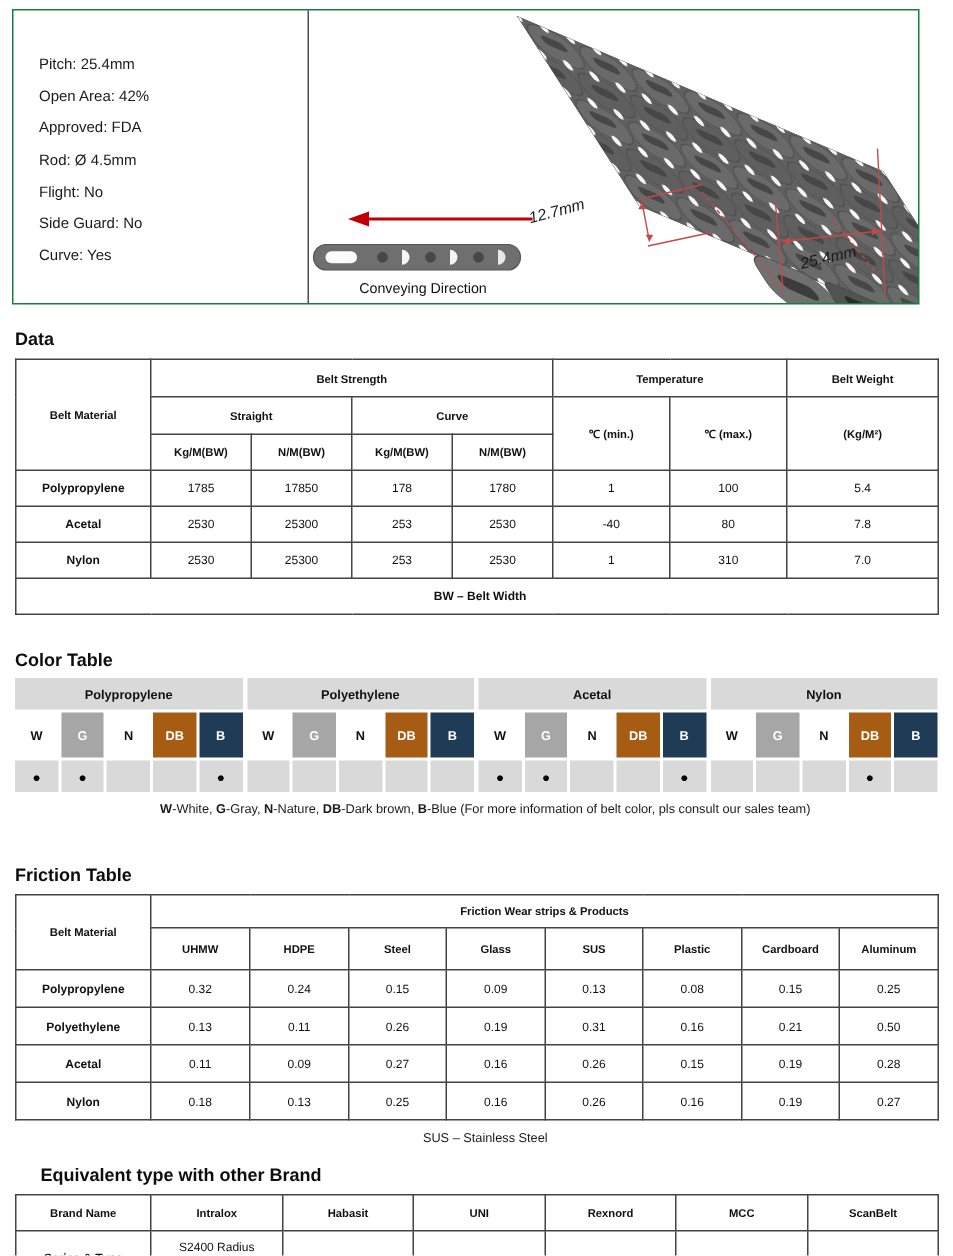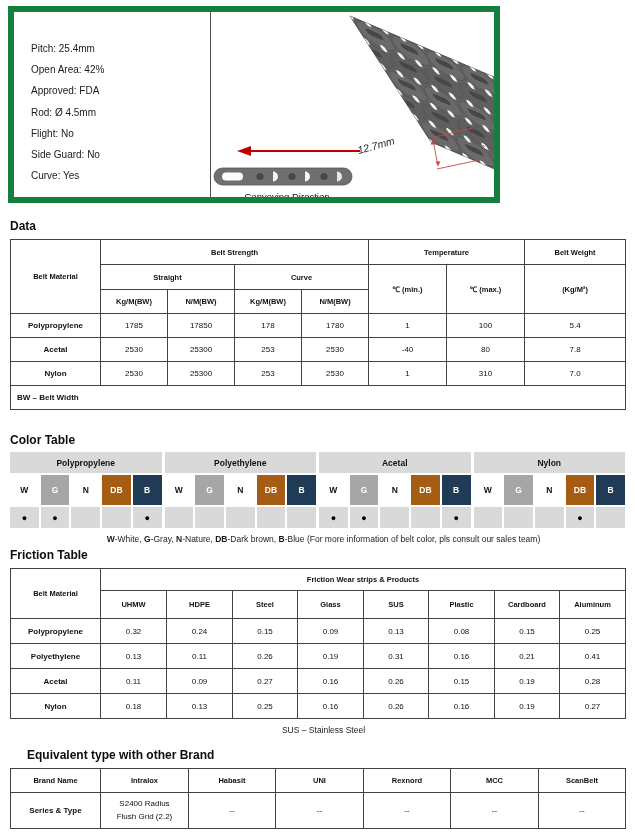--- a/index.html
+++ b/index.html
@@ -1,41 +1,41 @@
 <!DOCTYPE html>
 <html><head>
 <meta charset="utf-8">
 <style>
   html,body{margin:0;padding:0;background:#fff;}
   body{width:635px;height:837px;overflow:hidden;font-family:"Liberation Sans",sans-serif;color:#111;}
 
   
-  .top-box{margin:6px 0 0 8px;width:492px;height:197px;border:6px solid #15803d;display:flex;box-sizing:border-box;}
+  .top-box{margin:6px 0 0 8px;width:605px;height:197px;border:1px solid #15803d;display:flex;box-sizing:border-box;}
   .spec-panel{width:197px;box-sizing:border-box;border-right:1px solid #4d4d4d;padding:26px 0 0 17px;}
   .spec-line{font-size:10px;line-height:21.2px;color:#1a1a1a;}
   .image-panel{position:relative;flex:1;overflow:hidden;}
   .image-panel svg{position:absolute;left:0;top:0;}
 
   
   .sec-title{margin:0 0 0 10px;font-size:12px;font-weight:bold;color:#0d0d0d;}
   .t-data{margin-top:16px;}
   .t-color{margin-top:23px;}
-  .t-friction{margin-top:4px;}
+  .t-friction{margin-top:32px;}
   .t-equiv{margin-top:13px;padding-left:17px;}
   .footnote{margin:6px 0 0 12px;font-size:8.5px;color:#1a1a1a;text-align:center;}
 
   
   table.spec{border-collapse:collapse;margin:6px 0 0 10px;width:615px;table-layout:fixed;
              border:1.5px solid #2e2e2e;}
   table.spec th,table.spec td{border:1px solid #434343;text-align:center;vertical-align:middle;
              padding:0 2px;box-sizing:border-box;}
   table.spec th{font-size:7.5px;font-weight:bold;}
   table.spec td{font-size:8px;}
   td.mat,td.rowlabel{font-weight:bold;}
-  tr.foot td{text-align:left;font-weight:bold;font-size:8px;padding-left:6px;}
+  tr.foot td{text-align:center;font-weight:bold;font-size:8px;padding-left:6px;}
   .preline{white-space:pre-line;line-height:1.6;}
 
   
   .color-table{margin:5px 0 0 10px;width:615px;display:grid;grid-template-columns:repeat(4,1fr);gap:3px;}
   .color-group{display:grid;grid-template-columns:repeat(5,1fr);grid-template-rows:21px 30px 21px;gap:2px;}
   .cg-header{grid-column:1/-1;background:#d9d9d9;font-size:8.5px;font-weight:bold;
              display:flex;align-items:center;justify-content:center;}
   .cc{display:flex;align-items:center;justify-content:center;font-size:8.5px;font-weight:bold;}
   .cc-w,.cc-n{background:#ffffff;color:#111;}
   .cc-g{background:#a6a6a6;color:#fff;}
@@ -295,21 +295,21 @@
   </tr>
   <tr style="height:25px">
     <td class="mat">Polyethylene</td>
     <td>0.13</td>
     <td>0.11</td>
     <td>0.26</td>
     <td>0.19</td>
     <td>0.31</td>
     <td>0.16</td>
     <td>0.21</td>
-    <td>0.41</td>
+    <td>0.50</td>
   </tr>
   <tr style="height:25px">
     <td class="mat">Acetal</td>
     <td>0.11</td>
     <td>0.09</td>
     <td>0.27</td>
     <td>0.16</td>
     <td>0.26</td>
     <td>0.15</td>
     <td>0.19</td>

